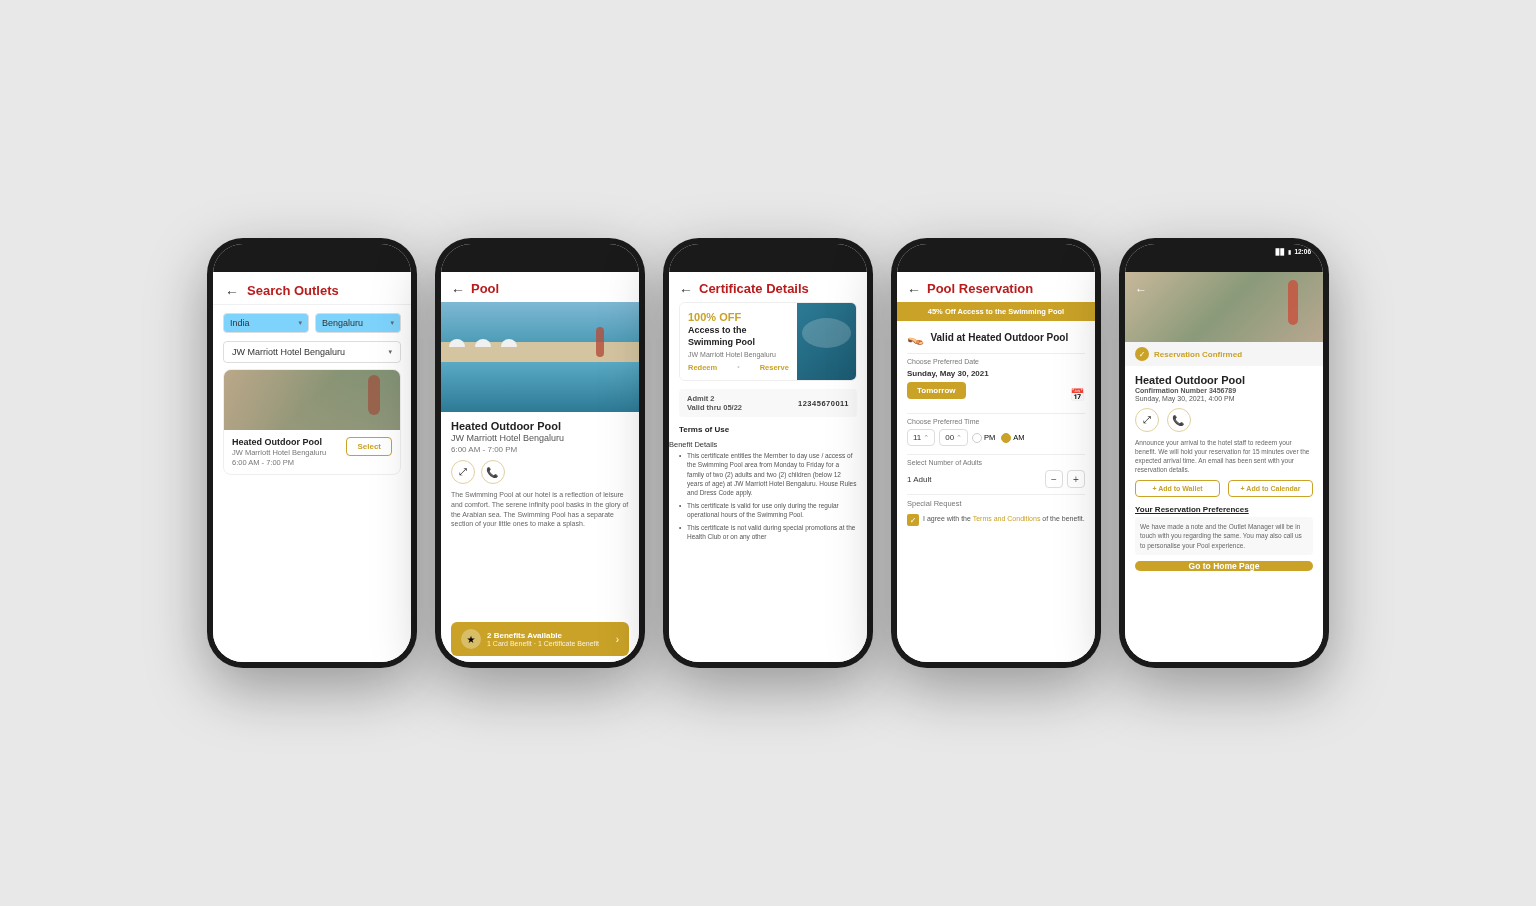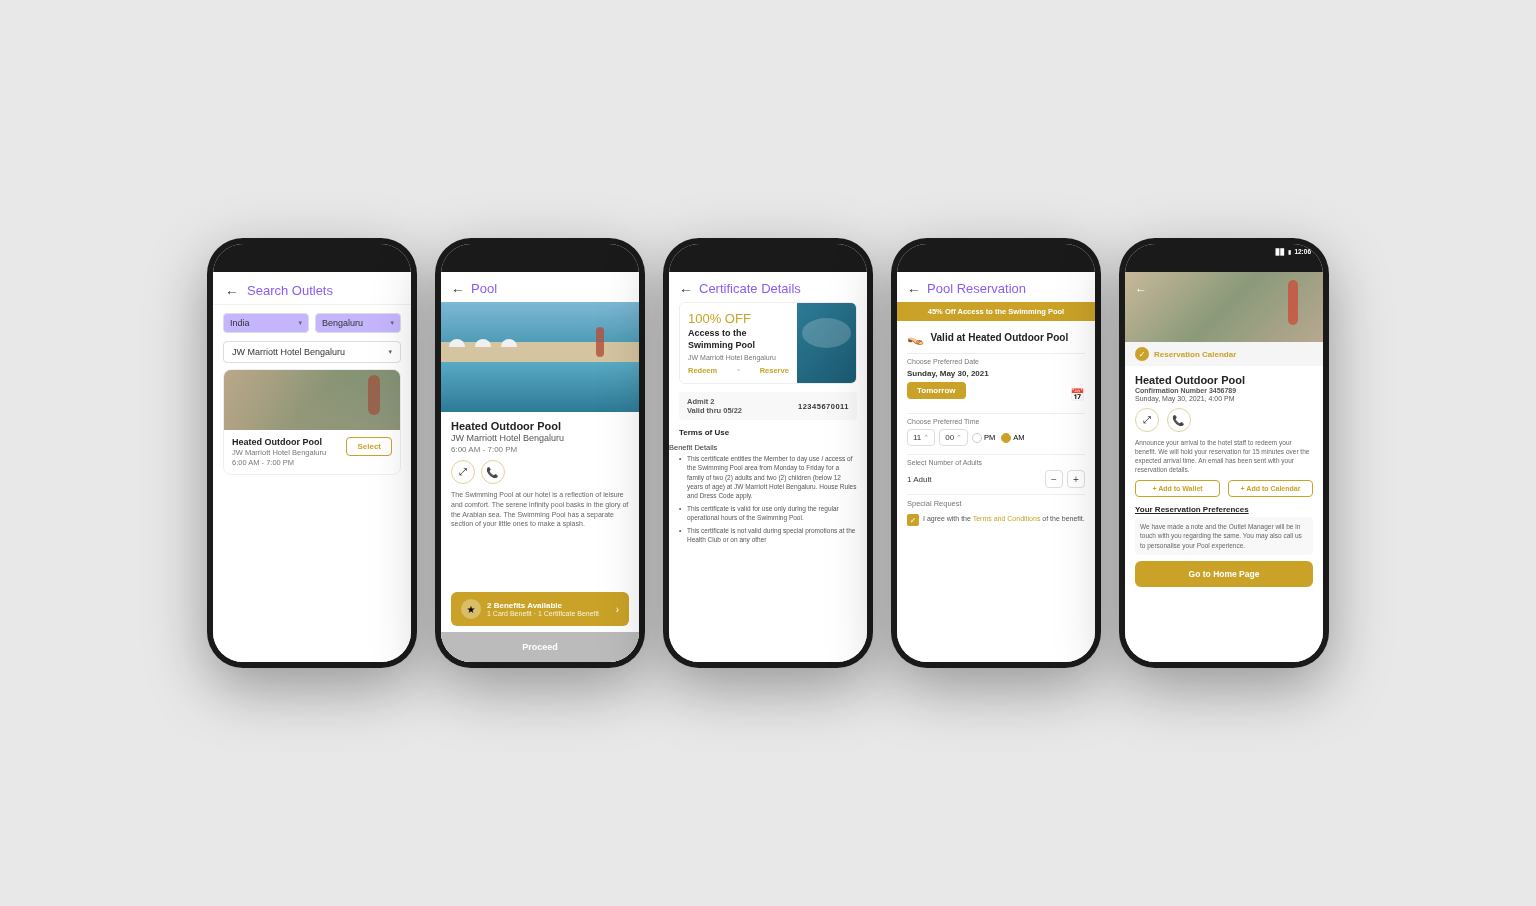--- a/index.html
+++ b/index.html
@@ -67,31 +67,31 @@
       align-items: center;
       gap: 8px;
       border-bottom: 1px solid #f0f0f0;
     }
     .back-arrow {
       font-size: 14px;
       color: #333;
     }
     .p1-title {
       font-size: 13px;
-      font-weight: 400;
-      color: #8b5cf6;
+      font-weight: 700;
+      color: #b91c1c;
     }
     .p1-filters {
       padding: 8px 10px;
       display: flex;
       gap: 6px;
     }
     .filter-select {
       flex: 1;
-      background: #c4b5fd;
+      background: #7dd3fc;
       border: 1px solid #ddd;
       border-radius: 4px;
       padding: 4px 6px;
       font-size: 9px;
       color: #333;
       display: flex;
       justify-content: space-between;
       align-items: center;
       gap: 15px;
     }
@@ -311,22 +311,22 @@
       overflow: hidden;
       display: flex;
     }
     .p3-cert-left {
       flex: 1;
       padding: 8px;
       background: #fff;
     }
     .cert-discount {
       color: #c9a227;
-      font-size: 13px;
-      font-weight: 400;
+      font-size: 11px;
+      font-weight: 700;
     }
     .cert-title {
       font-size: 9px;
       font-weight: 700;
       color: #222;
       margin-top: 2px;
       line-height: 1.3;
     }
     .cert-hotel {
       font-size: 7px;
@@ -667,21 +667,20 @@
       background: #f8f8f8;
       padding: 5px;
       border-radius: 4px;
       margin-bottom: 6px;
     }
     .home-btn {
       background: #c9a227;
       color: #fff;
       font-size: 8.5px;
       font-weight: 700;
-      padding: 8px;
       border-radius: 6px;
       text-align: center;
     }
     .p4-section-divider {
       height: 1px;
       background: #eee;
       margin: 4px 0;
     }
   </style>
 </head>
@@ -764,21 +763,20 @@
         <div class="benefits-banner">
           <div class="benefits-left">
             <div class="benefit-star">★</div>
             <div>
               <div class="benefits-text">2 Benefits Available</div>
               <div class="benefits-sub">1 Card Benefit · 1 Certificate Benefit</div>
             </div>
           </div>
           <span style="color:#fff;font-size:10px;">›</span>
         </div>
-        <div class="proceed-bar">Proceed</div>
       </div>
     </div>
   </div>
 
   <div class="phone">
     <div class="phone-inner">
       <div class="notch-bar">
           <div class="notch"></div>
         </div>
       <div class="screen">
@@ -898,21 +896,21 @@
       </div>
       <div class="screen">
         <div class="p5-top-img">
           <div class="p5-figure"></div>
           <div style="position:absolute;top:6px;left:10px;">
             <span style="color:#fff;font-size:12px;">←</span>
           </div>
         </div>
         <div class="p5-confirmed-banner">
           <div class="check-circle">✓</div>
-          <span class="confirmed-text">Reservation Calendar</span>
+          <span class="confirmed-text">Reservation Confirmed</span>
         </div>
         <div class="p5-body">
           <div class="p5-pool-name">Heated Outdoor Pool</div>
           <div class="p5-confirm-num">
             <span>Confirmation Number</span> <span style="font-weight:700;">3456789</span>
           </div>
           <div class="p5-date">Sunday, May 30, 2021, 4:00 PM</div>
           <div class="p5-action-icons">
             <div class="icon-circle">⤢</div>
             <div class="icon-circle">📞</div>

